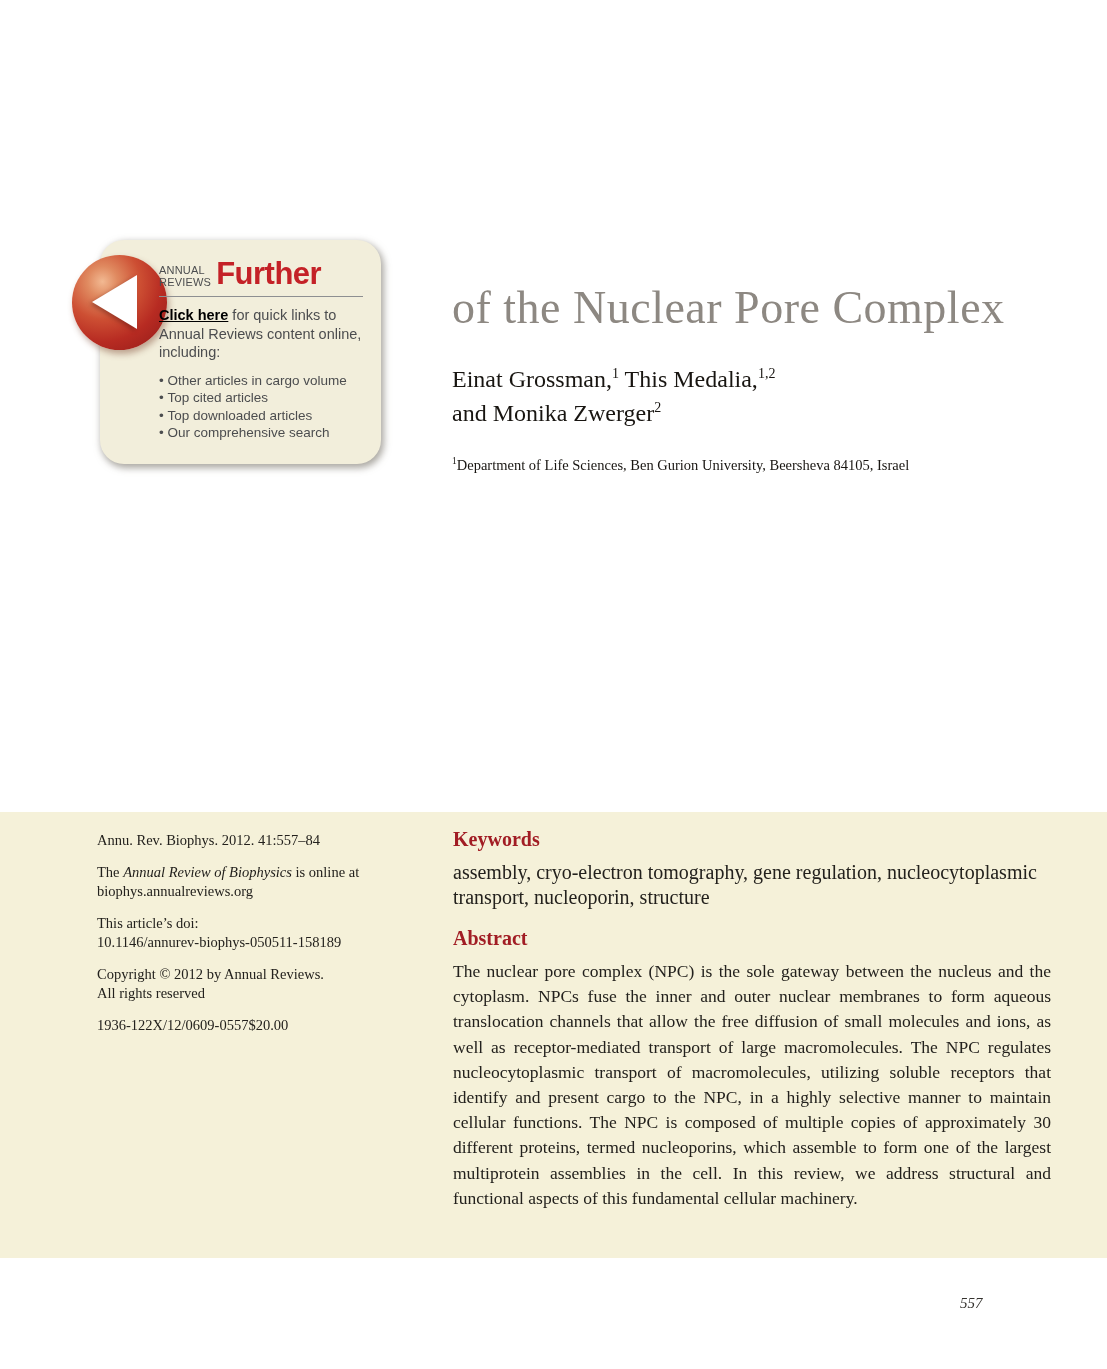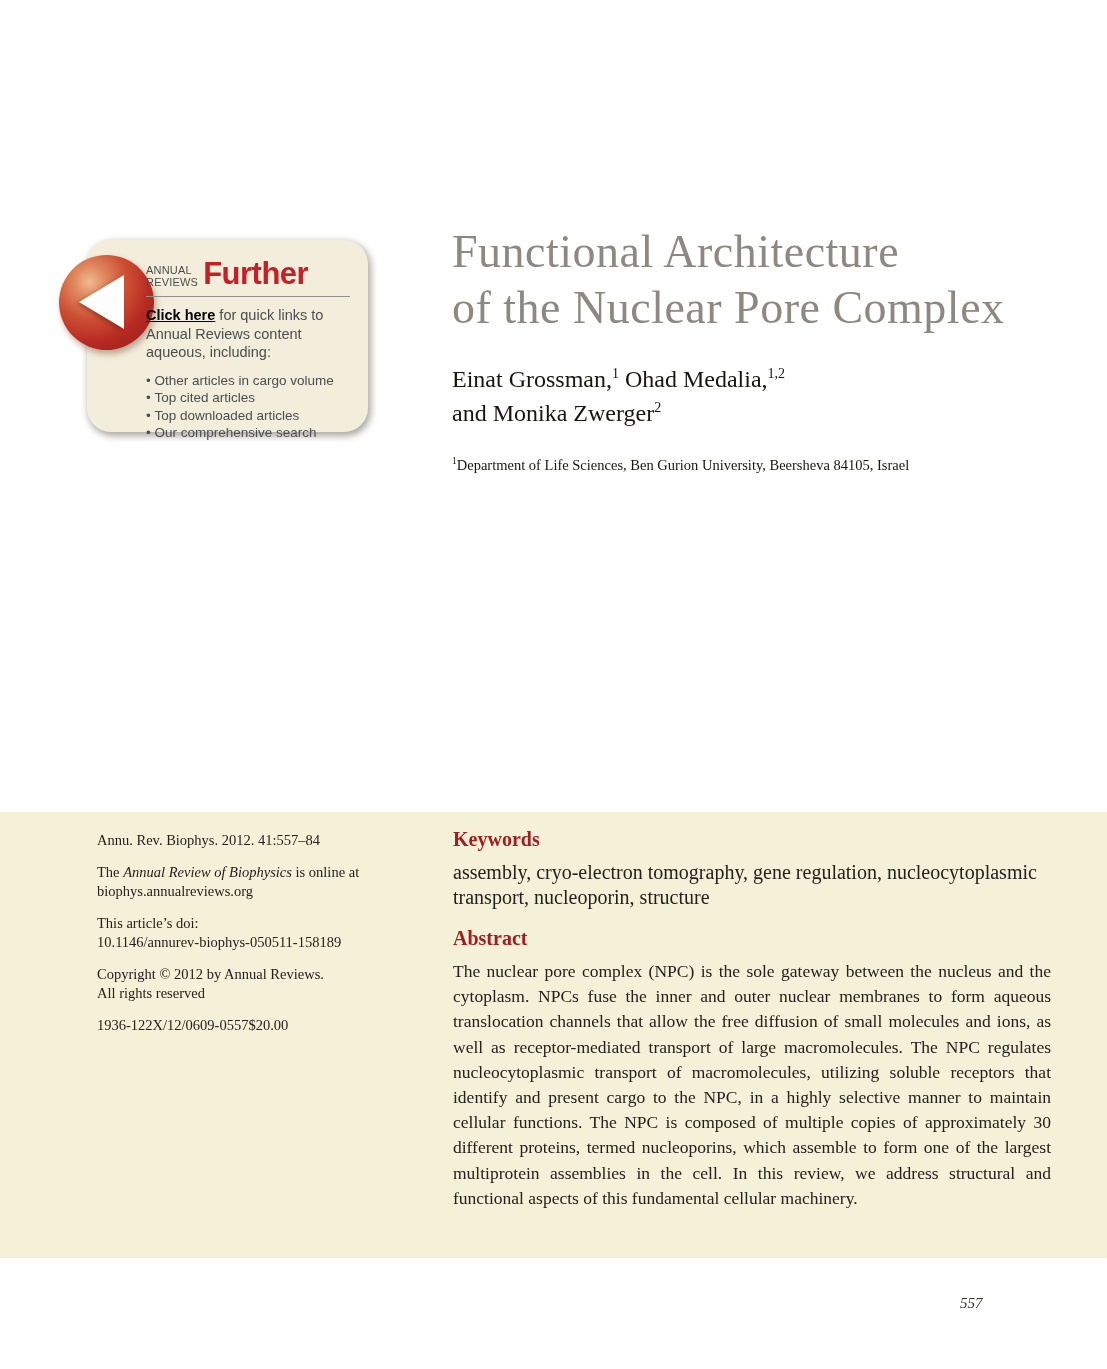--- a/index.html
+++ b/index.html
@@ -8,22 +8,22 @@
     width: 1107px;
     height: 1369px;
     background: #ffffff;
     font-family: "Liberation Serif", serif;
     overflow: hidden;
   }
 
   
   .badge {
     position: absolute;
-    left: 87px; top: 240px;
-    width: 281px; height: 192px;
+    left: 100px; top: 240px;
+    width: 281px; height: 224px;
     background: #f2eedb;
     border-radius: 24px;
     box-shadow: 2px 3px 7px 1px rgba(115,110,100,0.6);
     font-family: "Liberation Sans", sans-serif;
   }
   .badge-circle {
     position: absolute;
     left: -28px; top: 15px;
     width: 95px; height: 95px;
     border-radius: 50%;
@@ -165,35 +165,35 @@
 
   <div class="badge">
     <div class="badge-circle">
       <div class="badge-triangle"></div>
     </div>
     <div class="badge-content">
       <div class="badge-head">
         <span class="ar-wordmark"><span>ANNUAL</span><br><span>REVIEWS</span></span><span class="further-label">Further</span>
       </div>
       <hr class="badge-rule">
-      <p class="badge-intro"><span class="click-here">Click here</span><span> for quick links to Annual Reviews content aqueous, including:</span></p>
+      <p class="badge-intro"><span class="click-here">Click here</span><span> for quick links to Annual Reviews content online, including:</span></p>
       <ul class="badge-list">
         <li>Other articles in cargo volume</li>
         <li>Top cited articles</li>
         <li>Top downloaded articles</li>
         <li>Our comprehensive search</li>
       </ul>
     </div>
   </div>
 
-  <h1 class="article-title"><span>Functional Architecture</span><br><span>of the Nuclear Pore Complex</span></h1>
+  <h1 class="article-title"><br><span>of the Nuclear Pore Complex</span></h1>
 
   <div class="authors">
     <span>Einat Grossman,</span><sup>1</sup>
-    <span>Ohad Medalia,</span><sup>1,2</sup><br>
+    <span>This Medalia,</span><sup>1,2</sup><br>
     <span>and Monika Zwerger</span><sup>2</sup>
   </div>
 
   <div class="affiliations">
     <p><sup>1</sup><span>Department of Life Sciences, Ben Gurion University, Beersheva 84105, Israel</span></p>
   </div>
 
   <div class="band"></div>
 
   <div class="citation">

